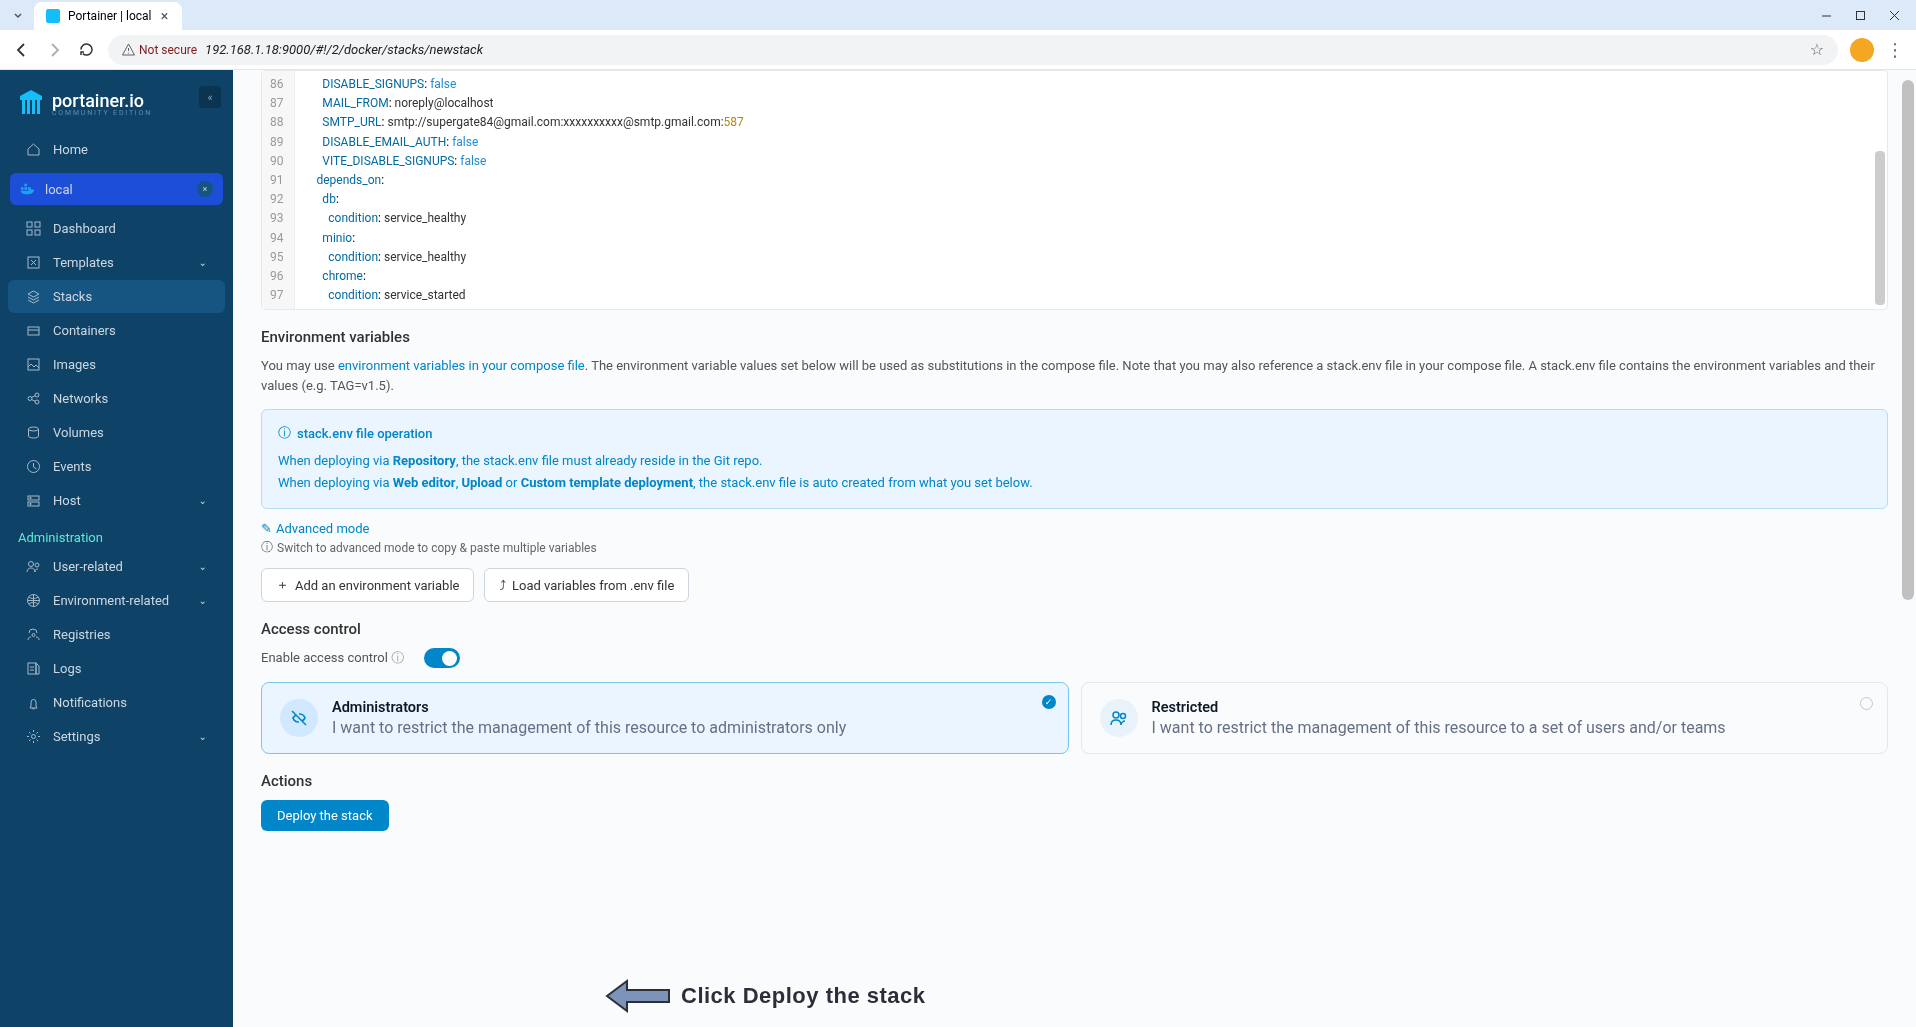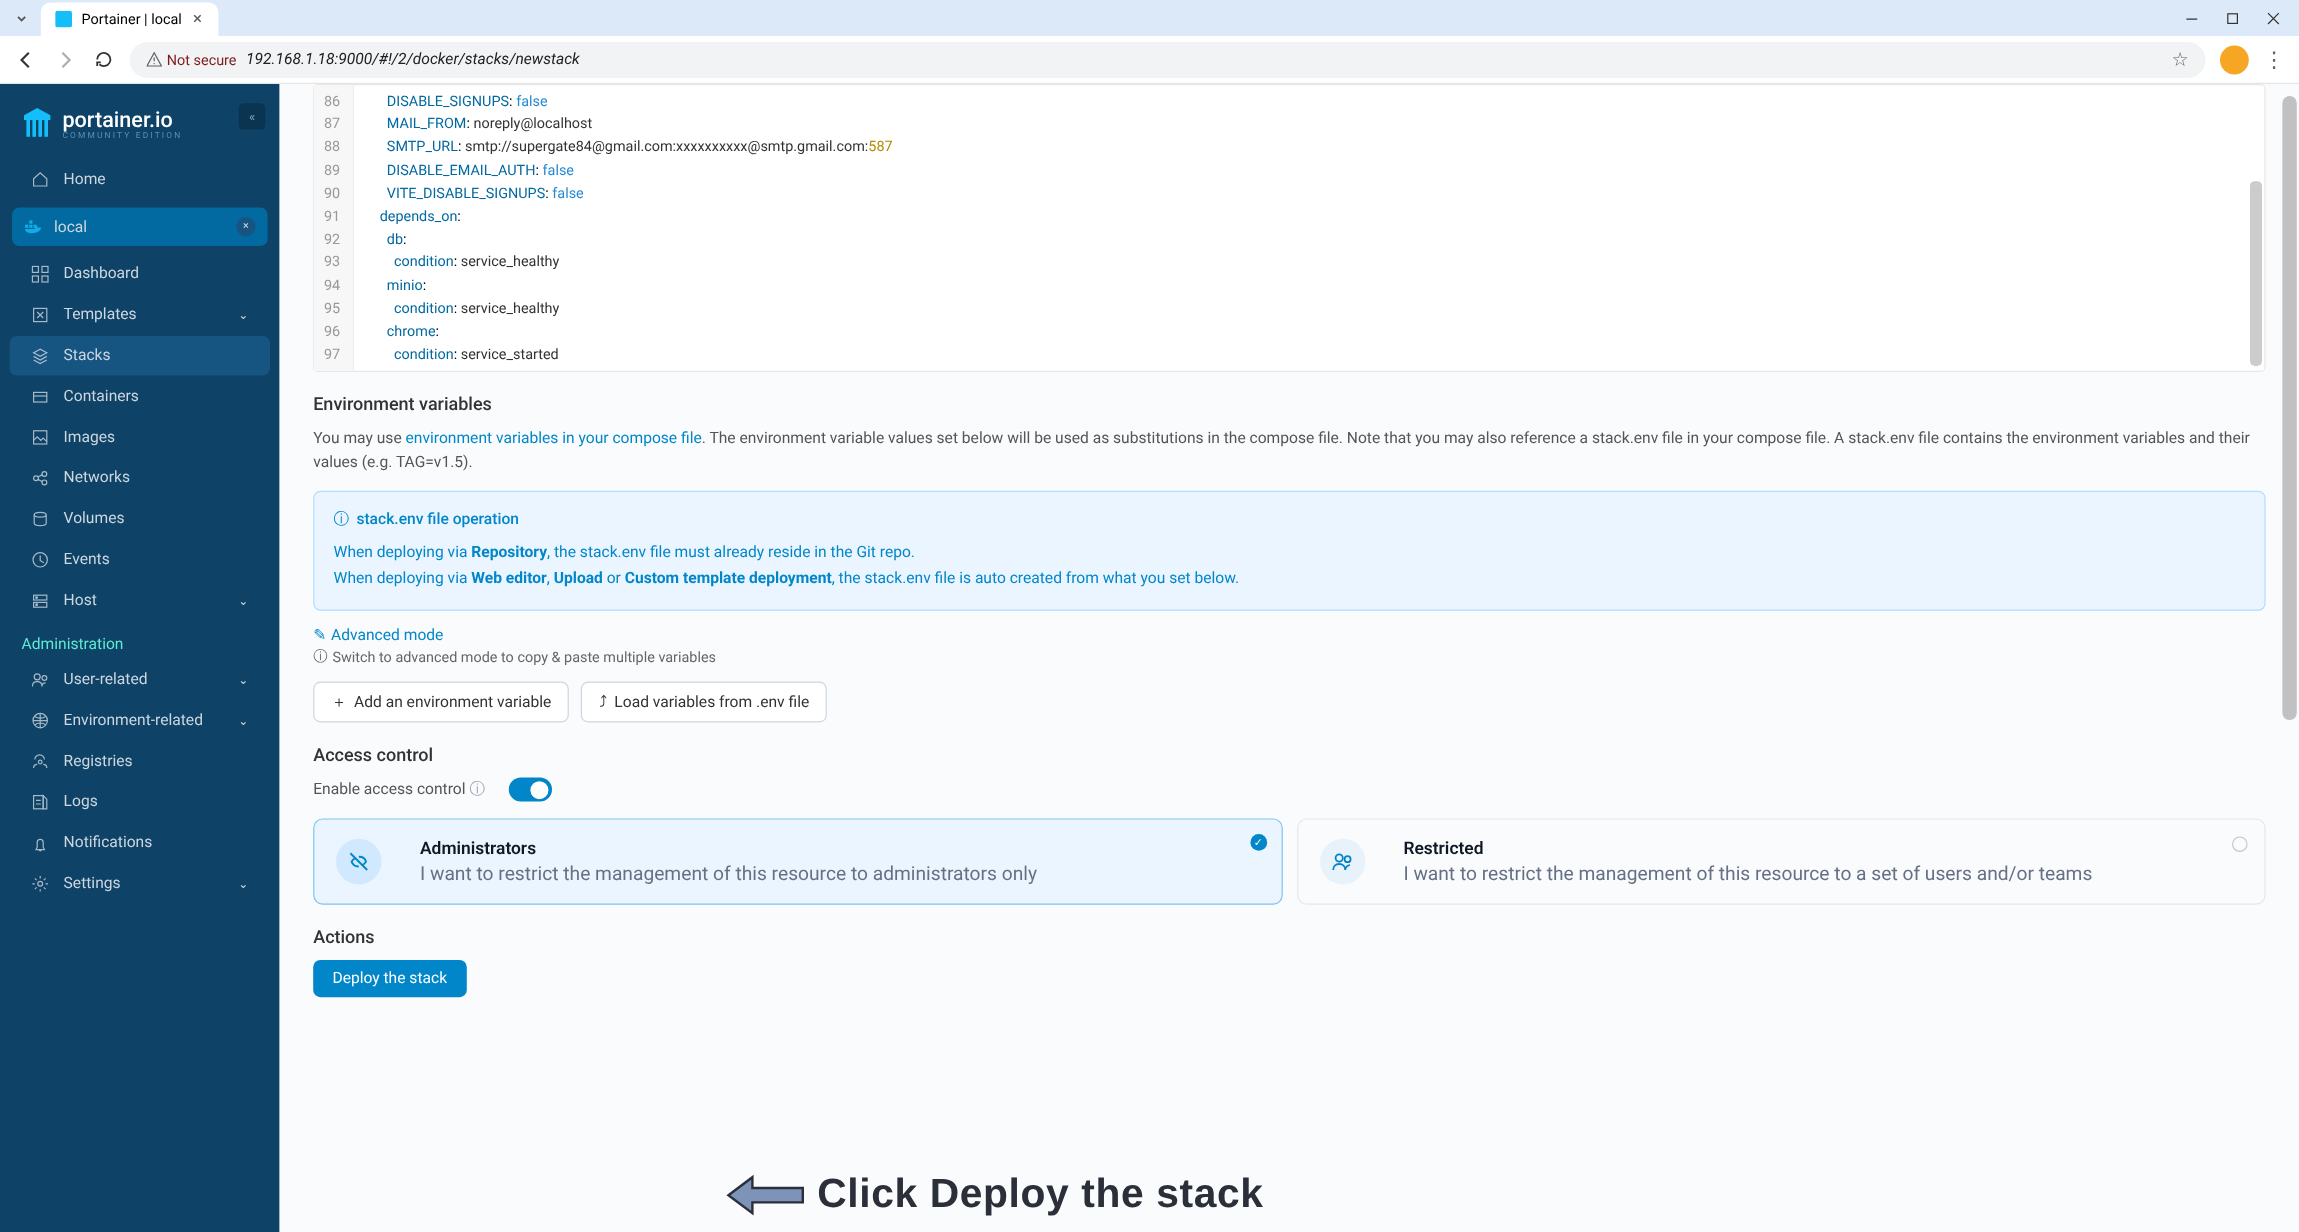--- a/index.html
+++ b/index.html
@@ -30,21 +30,21 @@
   
   .sidebar { width: 233px; background: #0e4266; color: #cdd7e0; display: flex; flex-direction: column; font-size: 13px; position: relative; }
   .logo-area { padding: 18px 18px 14px 18px; display: flex; align-items: center; gap: 8px; position: relative; }
   .logo-txt { font-size: 18px; font-weight: 500; color: #fff; }
   .logo-sub { font-size: 7px; letter-spacing: 1.8px; color: #5a91b3; display: block; margin-top: -2px; }
   .collapse-btn { position: absolute; right: 12px; top: 16px; width: 22px; height: 22px; background: #0a3450; border-radius: 4px; display: flex; align-items: center; justify-content: center; color: #7aa6c4; font-size: 11px; }
   .side-item { display: flex; align-items: center; gap: 12px; padding: 9px 18px; cursor: pointer; border-radius: 6px; margin: 1px 8px; }
   .side-item.active { background: #165481; }
   .side-icon { width: 15px; height: 15px; display: flex; align-items: center; justify-content: center; flex-shrink: 0; opacity: 0.8; }
   .side-chevron { margin-left: auto; font-size: 10px; }
-  .env-pill { margin: 6px 10px; background: #0369a1; border-radius: 6px; padding: 8px 10px; display: flex; align-items: center; gap: 10px; position: relative; }
+  .env-pill { margin: 6px 10px; background: #1d4ed8; border-radius: 6px; padding: 8px 10px; display: flex; align-items: center; gap: 10px; position: relative; }
   .env-close { margin-left: auto; width: 16px; height: 16px; background: #165481; border-radius: 50%; display: flex; align-items: center; justify-content: center; font-size: 9px; }
   .section-head { padding: 12px 18px 4px 18px; font-size: 13px; color: #5eead4; }
   
   
   .content { flex: 1; background: #fafbfc; overflow-y: auto; padding: 0 14px 20px 14px; position: relative; }
   
   
   .code-editor { background: #fff; border: 1px solid #e8e8e8; border-radius: 4px; font-family: "Menlo", "Consolas", monospace; font-size: 12px; display: flex; margin: 0 14px; position: relative; align-items: center; }
   .gutter { background: #f7f7f7; color: #999; text-align: right; padding: 4px 10px 4px 8px; border-right: 1px solid #eee; user-select: none; line-height: 1.6; }
   .code-body { padding: 4px 0 4px 0; flex: 1; line-height: 1.6; white-space: pre; overflow: hidden; }
@@ -68,37 +68,37 @@
   .adv-sub { font-size: 12px; color: #666; display: flex; align-items: center; gap: 4px; margin-top: 2px; }
   
   .button-row { display: flex; gap: 10px; margin-top: 12px; }
   .btn-outline { border: 1px solid #d0d5dd; background: #fff; border-radius: 6px; padding: 7px 14px; font-size: 13px; color: #333; display: inline-flex; align-items: center; gap: 6px; cursor: pointer; }
   
   .toggle-row { display: flex; align-items: center; gap: 20px; margin-top: 10px; font-size: 13px; color: #555; }
   .toggle { width: 36px; height: 20px; background: #0086c9; border-radius: 20px; position: relative; }
   .toggle::after { content: ''; width: 15px; height: 15px; background: #fff; border-radius: 50%; position: absolute; right: 3px; top: 2.5px; }
   
   .cards-row { display: flex; gap: 12px; margin-top: 14px; }
-  .choice-card { flex: 1; border: 1px solid #b2ddff; border-radius: 8px; padding: 16px 18px; display: flex; align-items: flex-start; gap: 32px; position: relative; }
+  .choice-card { flex: 1; border: 1px solid #b2ddff; border-radius: 8px; padding: 16px 18px; display: flex; align-items: flex-start; gap: 14px; position: relative; }
   .choice-card.selected { background: #eaf5ff; border-color: #7cc4f0; }
   .choice-card .card-icon { width: 38px; height: 38px; background: #d1e9ff; border-radius: 50%; display: flex; align-items: center; justify-content: center; color: #0086c9; flex-shrink: 0; }
   .choice-card.unselected { border-color: #e4e7ec; }
   .choice-card.unselected .card-icon { background: #e8f2fb; }
   .card-title { font-weight: 600; font-size: 14.5px; color: #101828; }
   .card-desc { font-size: 16px; color: #667085; margin-top: 2px; }
   .check-badge { position: absolute; right: 12px; top: 12px; width: 14px; height: 14px; background: #0086c9; border-radius: 50%; display: flex; align-items: center; justify-content: center; color: #fff; font-size: 9px; }
   .radio-circle { position: absolute; right: 14px; top: 14px; width: 13px; height: 13px; border: 1px solid #c0c7d0; border-radius: 50%; }
   
   .actions-section { padding: 18px 14px 0 14px; }
   .deploy-btn { background: #0086c9; color: #fff; border: none; border-radius: 6px; padding: 8px 16px; font-size: 13px; cursor: pointer; }
   
   
   .annotation { position: absolute; left: 372px; bottom: 12px; display: flex; align-items: center; gap: 10px; }
   .arrow-left { width: 66px; height: 38px; }
-  .anno-text { font-size: 34px; font-weight: 800; color: #2a2f3a; letter-spacing: 0.5px; font-family: "Arial Black", sans-serif; }
+  .anno-text { font-size: 22px; font-weight: 800; color: #2a2f3a; letter-spacing: 0.5px; font-family: "Arial Black", sans-serif; }
   
   .main-scroll { position: absolute; right: 2px; top: 10px; width: 12px; height: 520px; background: #c1c1c1; border-radius: 6px; }
 </style>
 </head>
 <body>
 
 <div class="browser-chrome">
   <div class="tab-bar">
     <div class="tab-new">
       <svg width="12" height="12" viewBox="0 0 12 12">

